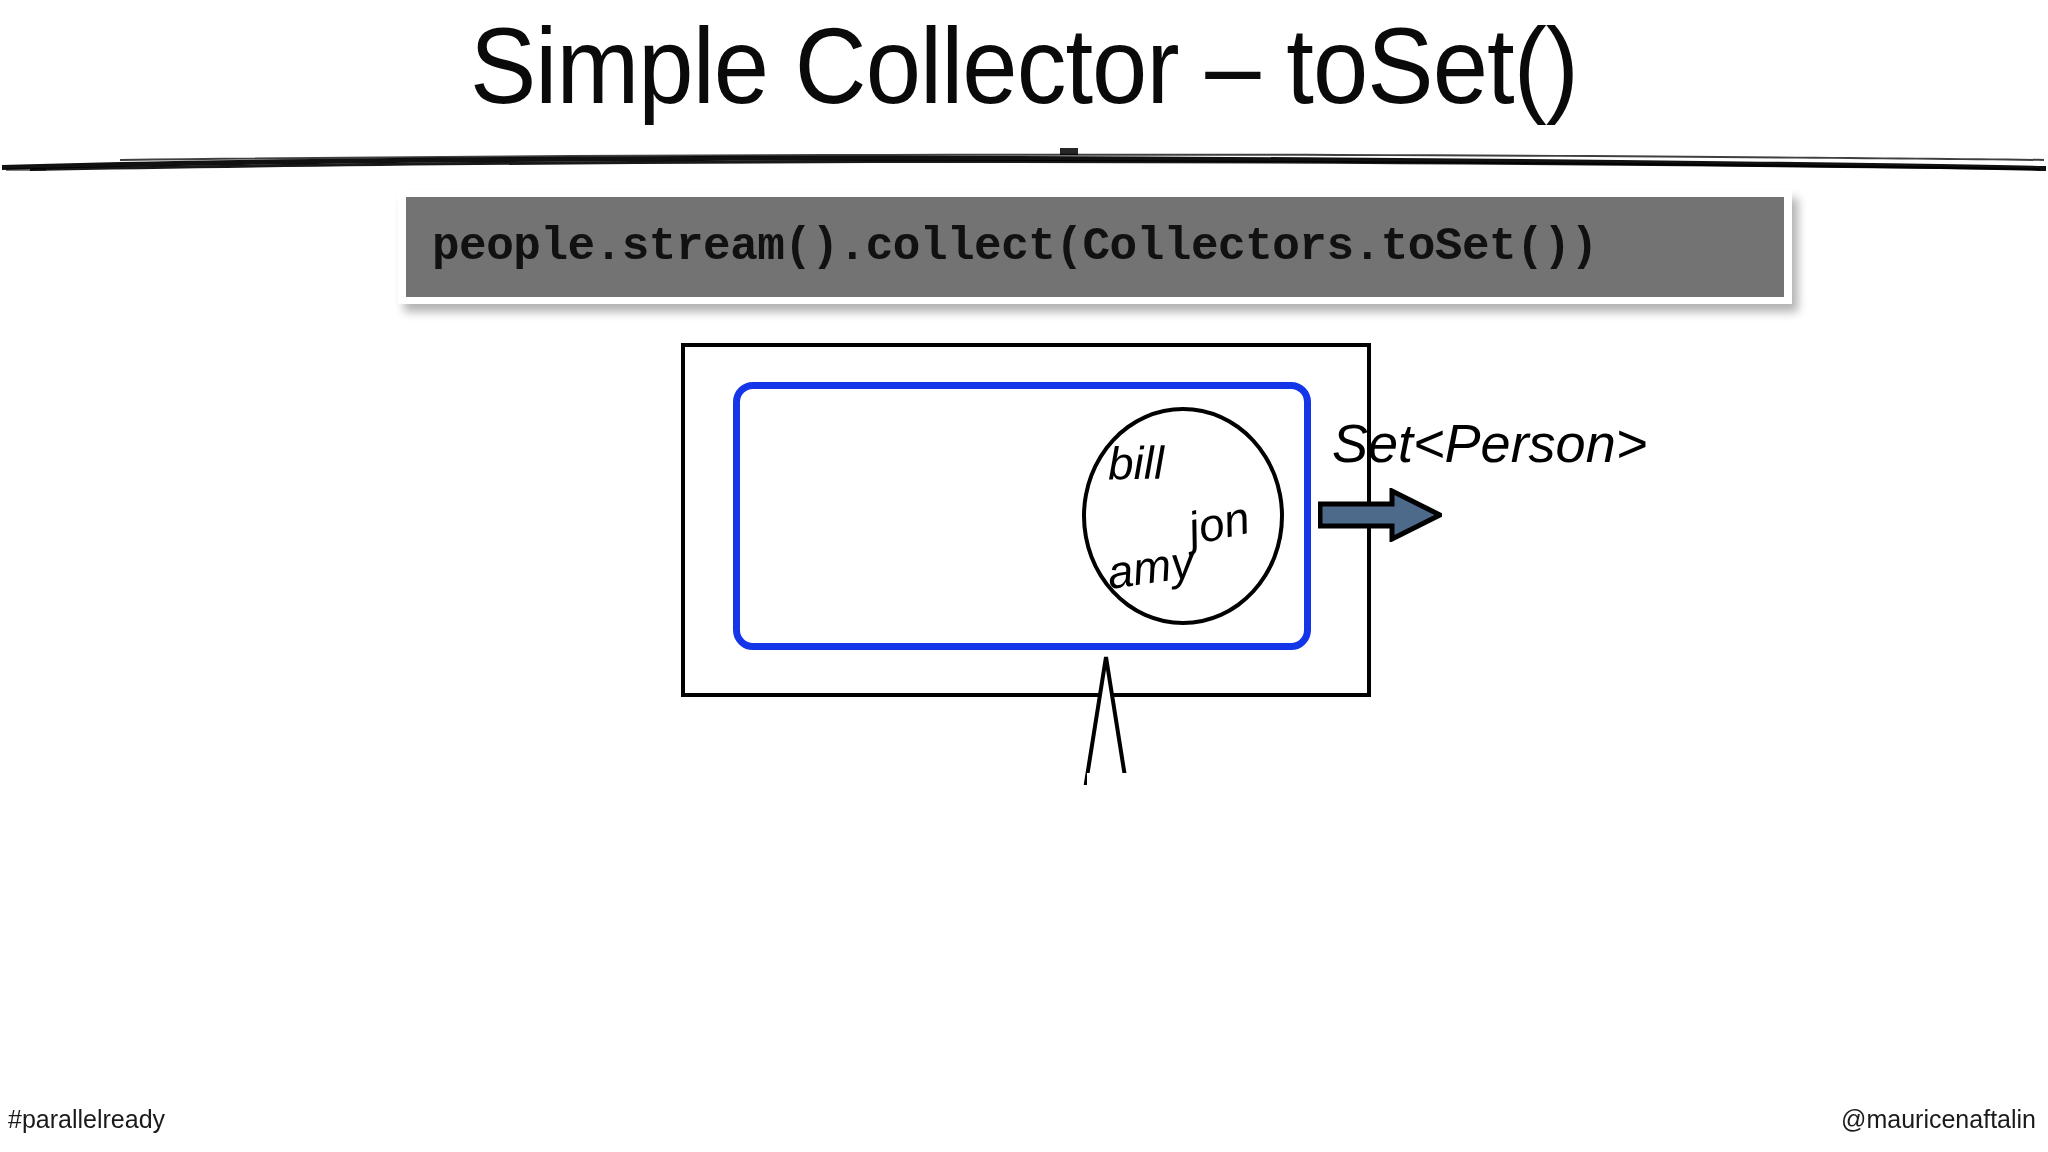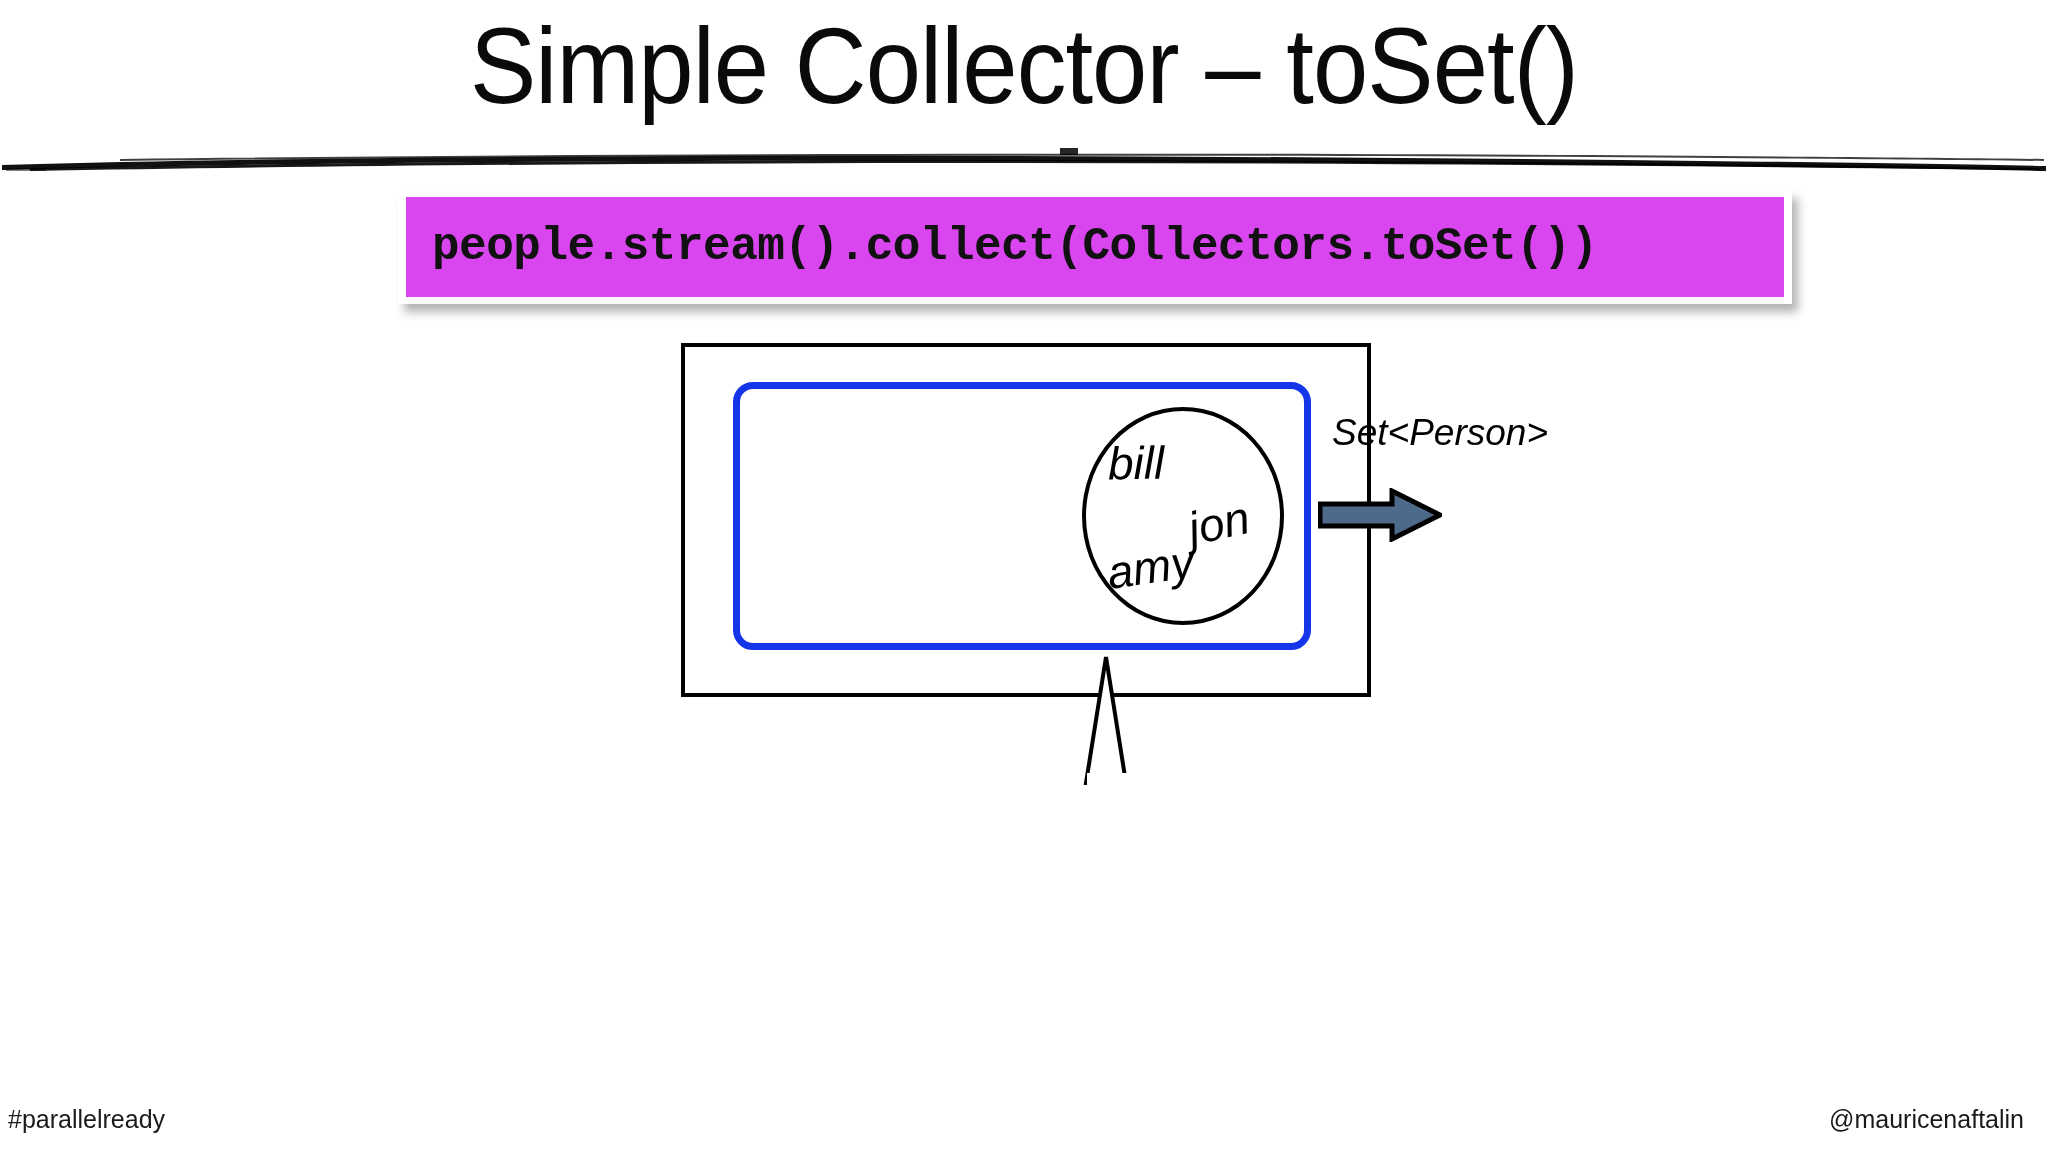--- a/index.html
+++ b/index.html
@@ -51,21 +51,21 @@
     width: 1394px;
     height: 114px;
     background: #ffffff;
     box-shadow: 6px 8px 9px rgba(0,0,0,0.30);
     box-sizing: border-box;
     padding: 7px 8px;
   }
   #code-box-inner {
     width: 100%;
     height: 100%;
-    background: #d946ef;
+    background: #737373;
     display: flex;
     align-items: center;
     box-sizing: border-box;
     padding-left: 26px;
   }
   #code-text {
     font-family: "Liberation Mono", "DejaVu Sans Mono", monospace;
     font-size: 46px;
     font-weight: 700;
     letter-spacing: -0.5px;
@@ -144,21 +144,21 @@
     width: 124px;
     height: 54px;
   }
 
   
   #result-label {
     position: absolute;
     left: 1332px;
     top: 412px;
     font-family: "Liberation Sans", sans-serif;
-    font-size: 37px;
+    font-size: 54px;
     font-weight: 400;
     color: #000000;
     white-space: nowrap;
   }
 
   
   #callout-pointer {
     position: absolute;
     left: 1060px;
     top: 655px;
@@ -195,21 +195,21 @@
   .footer-text {
     position: absolute;
     bottom: 18px;
     font-family: "Liberation Sans", sans-serif;
     font-size: 25px;
     font-weight: 400;
     color: #1a1a1a;
     white-space: nowrap;
   }
   #footer-left  { left: 8px; }
-  #footer-right { right: 24px; }
+  #footer-right { right: 12px; }
 </style>
 </head>
 <body>
 
 <div id="slide-title">Simple Collector – toSet()</div>
 
 <svg id="title-divider" viewBox="0 0 2048 26" preserveAspectRatio="none">
   <path d="M2,17 C180,12 420,9 700,8 C1000,7 1320,9 1620,12 C1800,14 1960,16 2046,18
            L2046,23 C1960,21 1800,19 1620,17 C1320,14 1000,12 700,13 C420,14 180,17 2,22 Z" fill="#111111"></path>
   <path d="M30,20 C300,15 640,12 980,12 C1340,12 1700,15 2040,20

